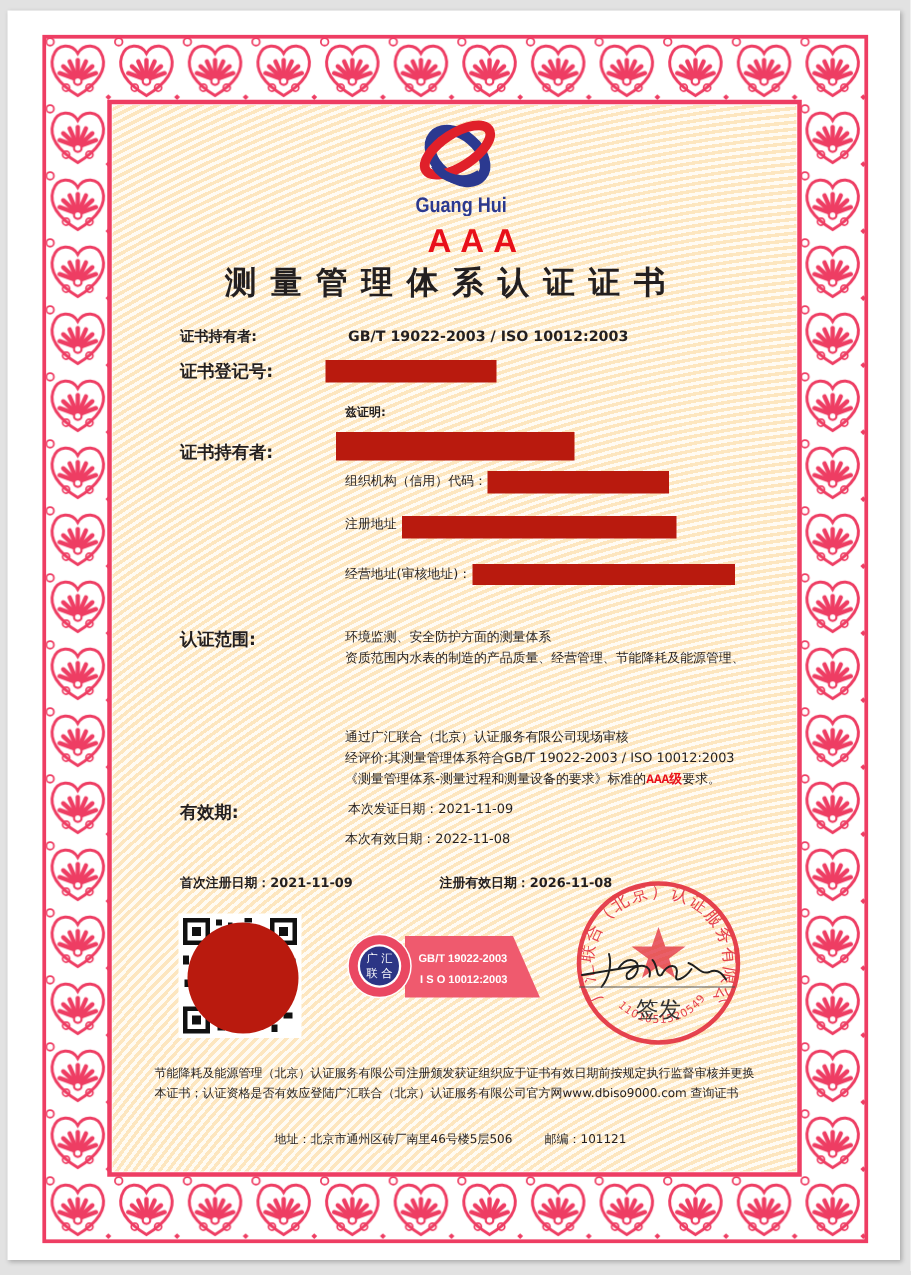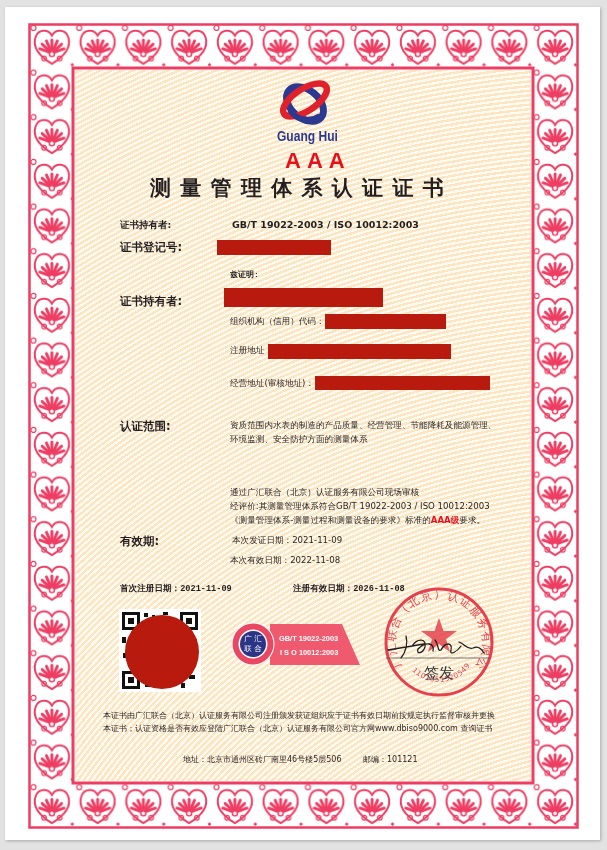--- a/index.html
+++ b/index.html
@@ -15,21 +15,21 @@
   }
   .inner-bg {
     position: absolute; left: 75px; top: 70px; width: 456px; height: 711px;
     background: repeating-radial-gradient(circle at 560px 1100px, #fffbf3 0px, #fffbf3 2.3px, #fde6bf 2.3px, #fde6bf 4.6px);
   }
   .border-svg { position: absolute; left: 0; top: 0; width: 607px; height: 850px; pointer-events: none; }
   .abs { position: absolute; white-space: nowrap; line-height: 1; }
   .lbl-big { font-size: 11.5px; font-weight: bold; }
   .lbl-sm { font-size: 9.5px; font-weight: bold; }
   .txt { font-size: 8.6px; }
-  .bold { font-weight: bold; font-family: Liberation Mono, monospace; }
+  .bold { font-weight: bold; }
   .redact { position: absolute; }
   .brand { font-family: "Liberation Sans", sans-serif; font-weight: bold; font-size: 14px; color: #2b3990;
            transform: scaleX(0.86); transform-origin: left top; }
   .grade { font-family: "Liberation Sans", sans-serif; font-weight: bold; font-size: 22px; letter-spacing: 6px; }
   .title { font-size: 21px; font-weight: bold; letter-spacing: 9.3px; }
   .multiline { white-space: nowrap; }
   .multiline div { height: 14px; }
   .footer div { height: 13px; }
   .qr { position: absolute; left: 119px; top: 609px; width: 82px; height: 83px; background: #fff; }
 </style>
@@ -89,28 +89,28 @@
 <div class="redact" style="left:325px; top:314px; width:121px; height:15px; background:#b91a0e;"></div>
 
 <div class="abs txt" style="left:230px; top:346px;">注册地址</div>
 <div class="redact" style="left:268px; top:344px; width:183px; height:15px; background:#b91a0e;"></div>
 
 <div class="abs txt" style="left:230px; top:379px;">经营地址(审核地址)：</div>
 <div class="redact" style="left:315px; top:376px; width:175px; height:14px; background:#b91a0e;"></div>
 
 <div class="abs lbl-big" style="left:120px; top:421px;">认证范围:</div>
 <div class="abs txt multiline" style="left:230px; top:421px;">
+  <div>环境监测、安全防护方面的测量体系</div>
   <div>资质范围内水表的制造的产品质量、经营管理、节能降耗及能源管理、</div>
-  <div>环境监测、安全防护方面的测量体系</div>
 </div>
 
 <div class="abs txt multiline" style="left:230px; top:488px;">
   <div>通过广汇联合（北京）认证服务有限公司现场审核</div>
   <div>经评价:其测量管理体系符合GB/T 19022-2003 / ISO 10012:2003</div>
-  <div><span>《测量管理体系-测量过程和测量设备的要求》标准的</span><span style="color:#e8101a; font-weight:bold;">AAA级</span><span>要求。</span></div>
+  <div><span>《测量管理体系-测量过程和测量设备的要求》标准的</span><span style="color:#e8101a; font-weight:bold;font-family:Liberation Mono, monospace;">AAA级</span><span>要求。</span></div>
 </div>
 
 <div class="abs lbl-big" style="left:120px; top:536px;">有效期:</div>
 <div class="abs txt" style="left:232px; top:536px;">本次发证日期：2021-11-09</div>
 <div class="abs txt" style="left:230px; top:556px;">本次有效日期：2022-11-08</div>
 
 <div class="abs txt bold" style="left:120px; top:585px;">首次注册日期：2021-11-09</div>
 <div class="abs txt bold" style="left:293px; top:585px;text-align:right;">注册有效日期：2026-11-08</div>
 
 <div class="qr">
@@ -165,17 +165,17 @@
     <text font-size="7.2" fill="#e22a3a" font-family="DejaVu Sans, sans-serif" letter-spacing="0.6">
       <textPath href="#stampArcBottom" startOffset="6">1101051520549</textPath>
     </text>
   </g>
   <path fill="none" stroke="#1e1e1e" stroke-width="1.3" stroke-linecap="round" d="M6,64 L42,58 M24,50 C26,57 24,66 19,72 M30,60 C36,51 45,53 43,61 C41,67 34,69 36,63 C44,55 53,57 51,65 M53,54 C57,58 55,66 59,64 C63,56 71,56 69,64 C67,70 75,66 79,60 M77,56 C83,58 85,64 91,62 C95,60 99,62 102,67"></path>
   <line x1="4" y1="72" x2="108" y2="72" stroke="#555" stroke-width="0.8"></line>
   <text x="57" y="92" text-anchor="middle" font-size="15" fill="#333" font-family="DejaVu Serif, serif">签发</text>
 </svg>
 
 <div class="abs footer" style="left:103px; top:712px; font-size:8px;">
-  <div>本证书由广汇联合（北京）认证服务有限公司注册颁发获证组织应于证书有效日期前按规定执行监督审核并更换</div>
+  <div>节能降耗及能源管理（北京）认证服务有限公司注册颁发获证组织应于证书有效日期前按规定执行监督审核并更换</div>
   <div>本证书；认证资格是否有效应登陆广汇联合（北京）认证服务有限公司官方网www.dbiso9000.com 查询证书</div>
 </div>
 <div class="abs" style="left:183px; top:756px; font-size:8px;">地址：北京市通州区砖厂南里46号楼5层506</div>
 <div class="abs" style="left:363px; top:756px; font-size:8px;">邮编：101121</div>
 
 </body></html>

